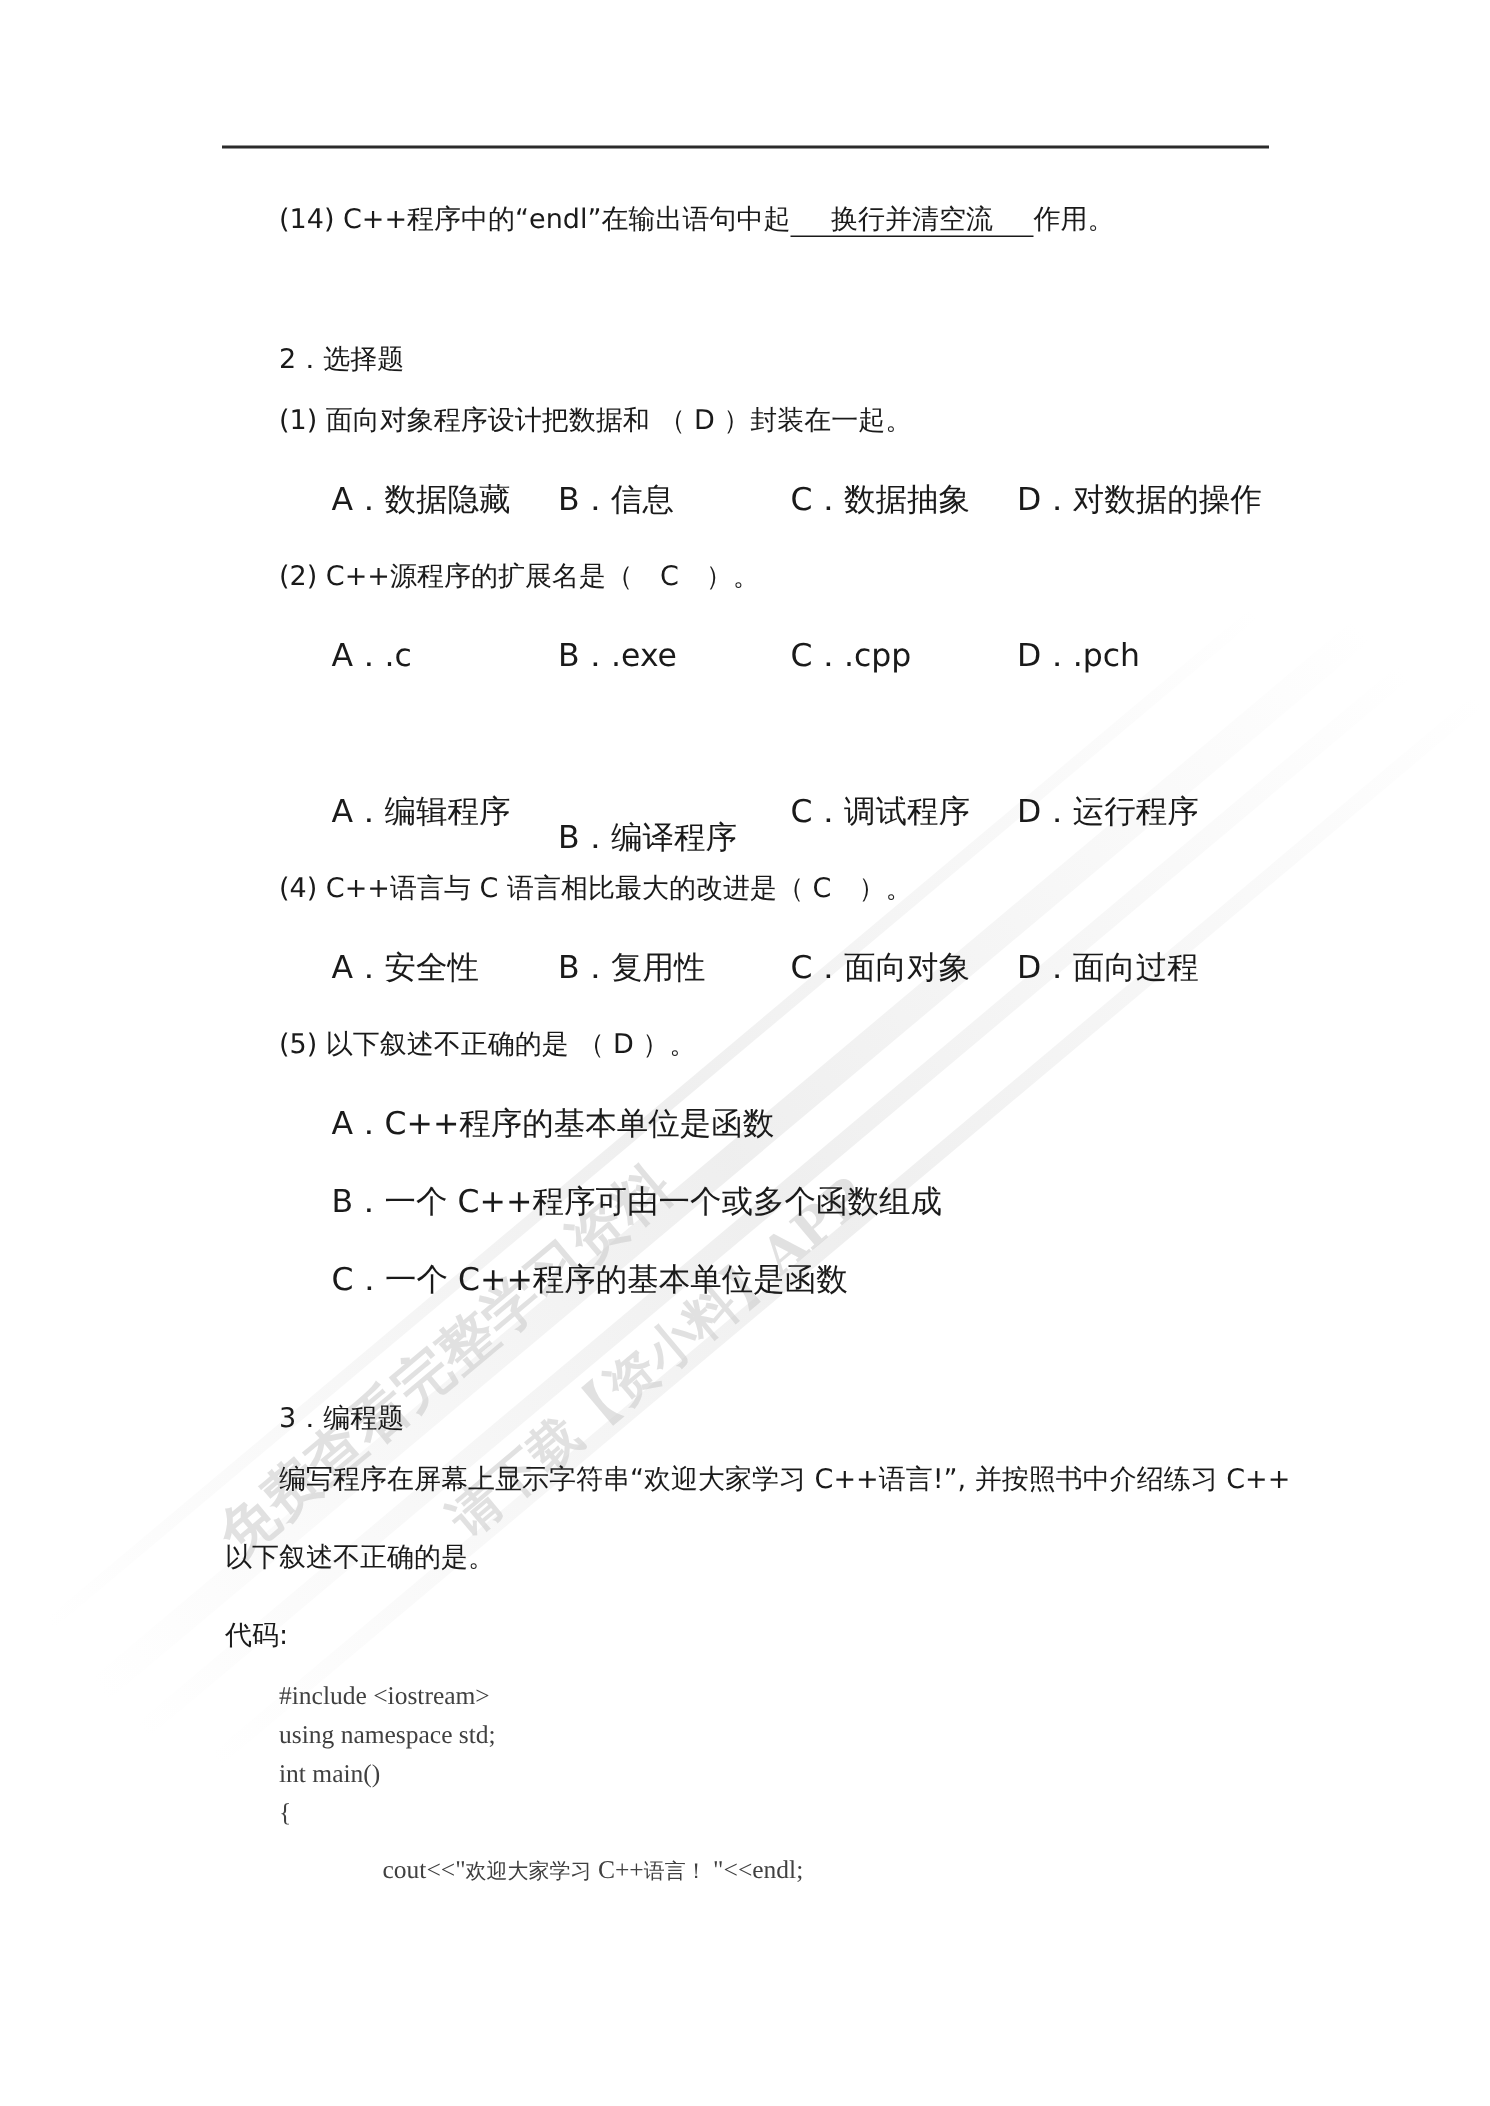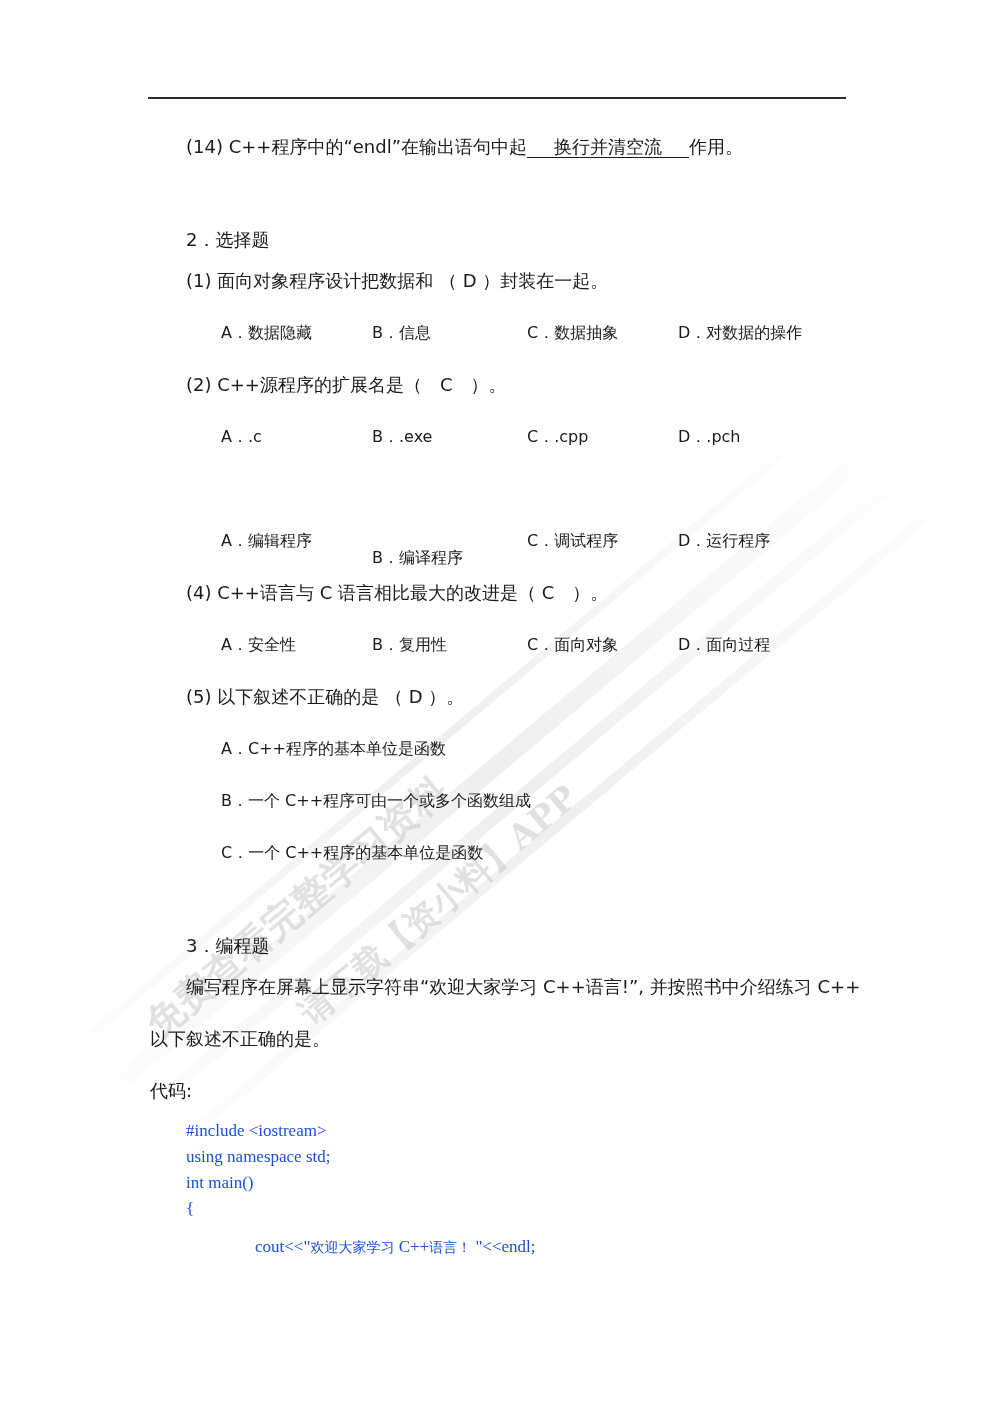--- a/index.html
+++ b/index.html
@@ -36,31 +36,31 @@
       letter-spacing: 0px;
     }
     .blank {
       display: inline-block;
       border-bottom: 1.5px solid #1a1a1a;
       padding: 0 27px 0 27px;
       line-height: 20px;
     }
     .opt {
       position: absolute;
-      font-size: 16px;
+      font-size: 21px;
       line-height: 22px;
       white-space: nowrap;
     }
     .code {
       position: absolute;
       font-family: "Liberation Serif", "DejaVu Serif", serif;
       font-size: 17px;
       line-height: 20px;
       white-space: nowrap;
-      color: #1d4ed8;
+      color: #404040;
     }
     .code .cjk {
       font-family: "DejaVu Sans", sans-serif;
       font-size: 14px;
     }
     
     .watermark-layer {
       position: absolute;
       left: 0; top: 0;
       width: 993px; height: 1404px;

